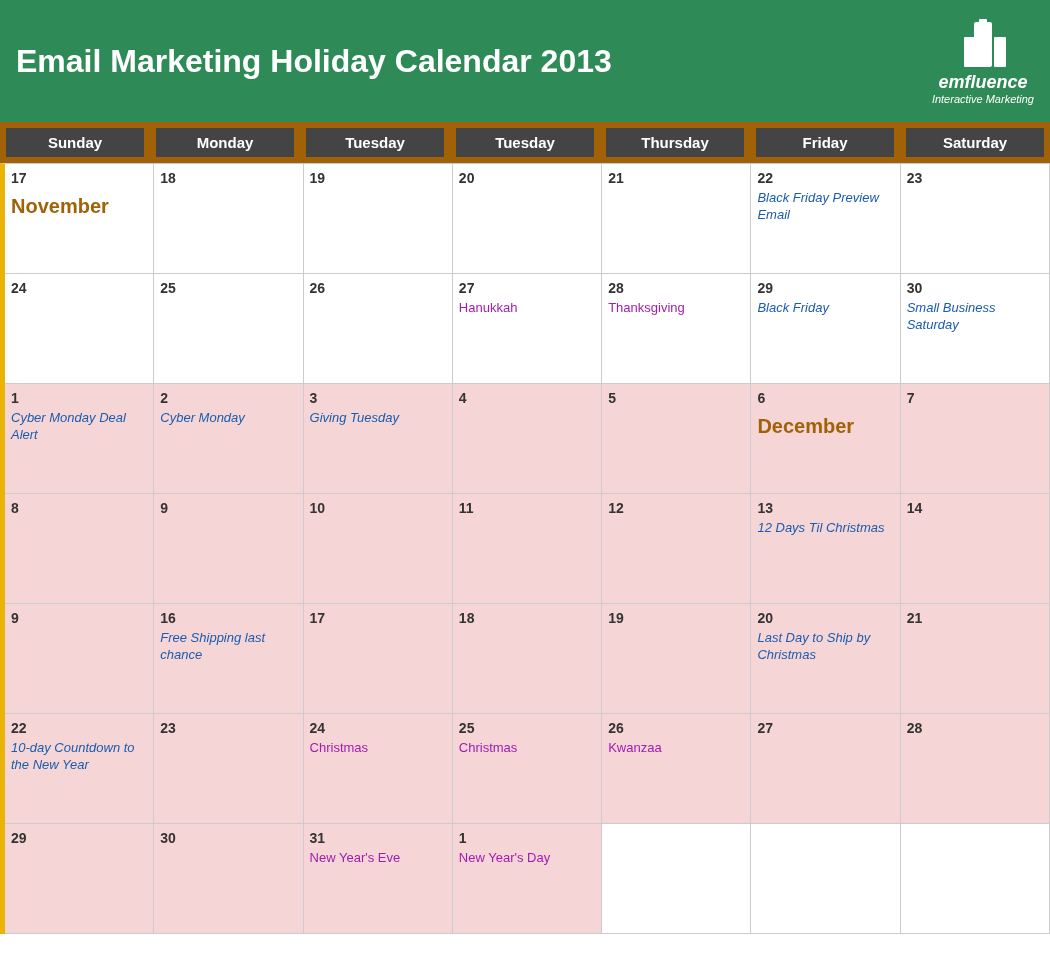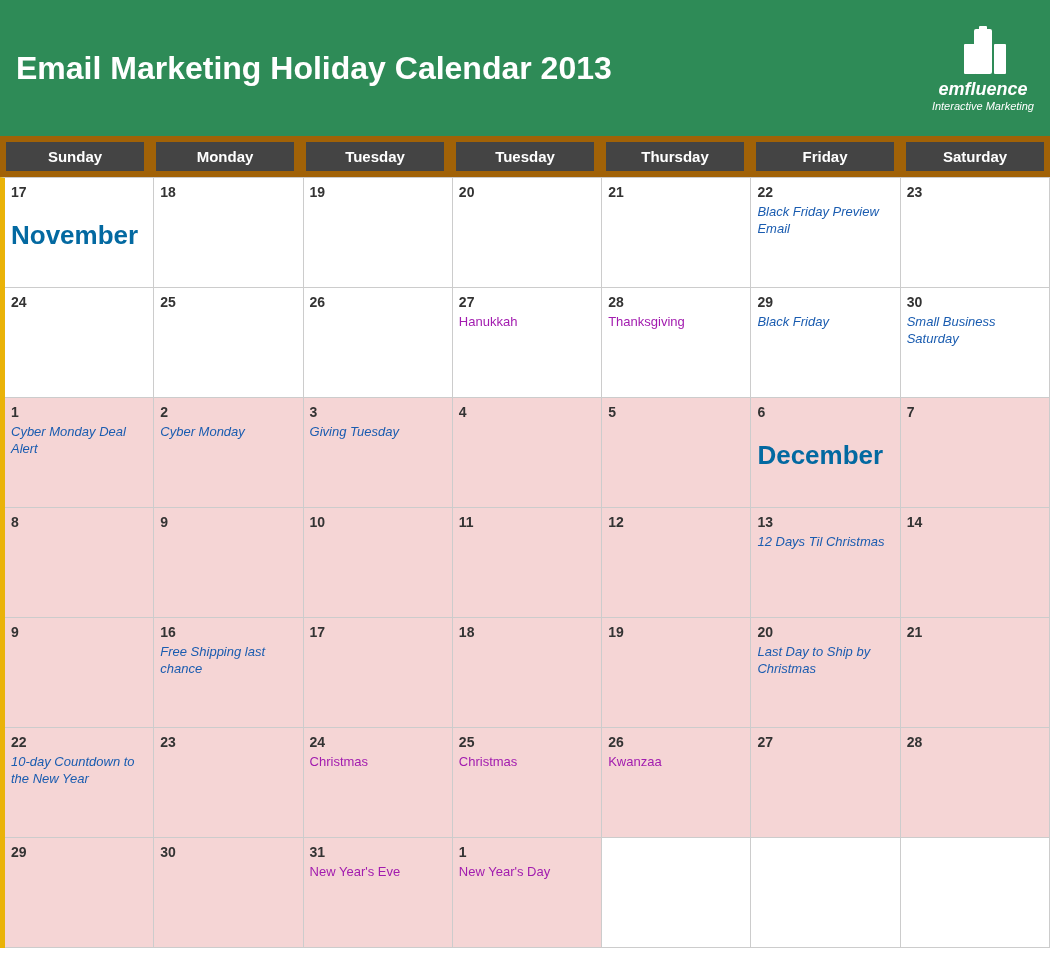--- a/index.html
+++ b/index.html
@@ -1,20 +1,20 @@
 <!DOCTYPE html>
 <html><head>
   <meta charset="utf-8">
   <style>
     * { box-sizing: border-box; margin: 0; padding: 0; }
     body { font-family: Arial, sans-serif; background: #fff; width: 1050px; }
 
     .header {
       background-color: #2e8b57;
-      padding: 24px 16px;
+      padding: 17px 16px;
       display: flex;
       align-items: center;
       justify-content: space-between;
     }
     .header-title {
       color: #fff;
       font-size: 32px;
       font-weight: bold;
     }
     .logo-area {
@@ -62,24 +62,24 @@
       display: block;
       margin-bottom: 4px;
     }
     .cell-event {
       font-size: 13px;
       color: #1a5cb0;
       font-style: italic;
       line-height: 1.3;
     }
     .cell-month {
-      font-size: 26px;
-      font-weight: bold;
-      color: #0369a1;
-      margin-top: 20px;
+      font-size: 20px;
+      font-weight: bold;
+      color: #a16207;
+      margin-top: 8px;
       line-height: 1.2;
     }
     .cell-event-black {
       font-size: 13px;
       color: #a21caf;
       font-weight: normal;
       line-height: 1.3;
     }
   </style>
 </head>

